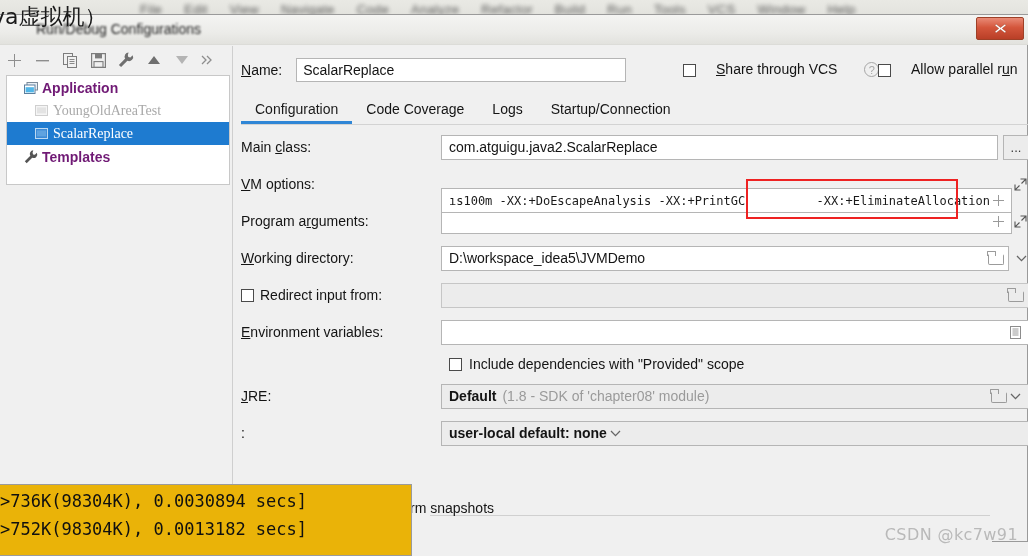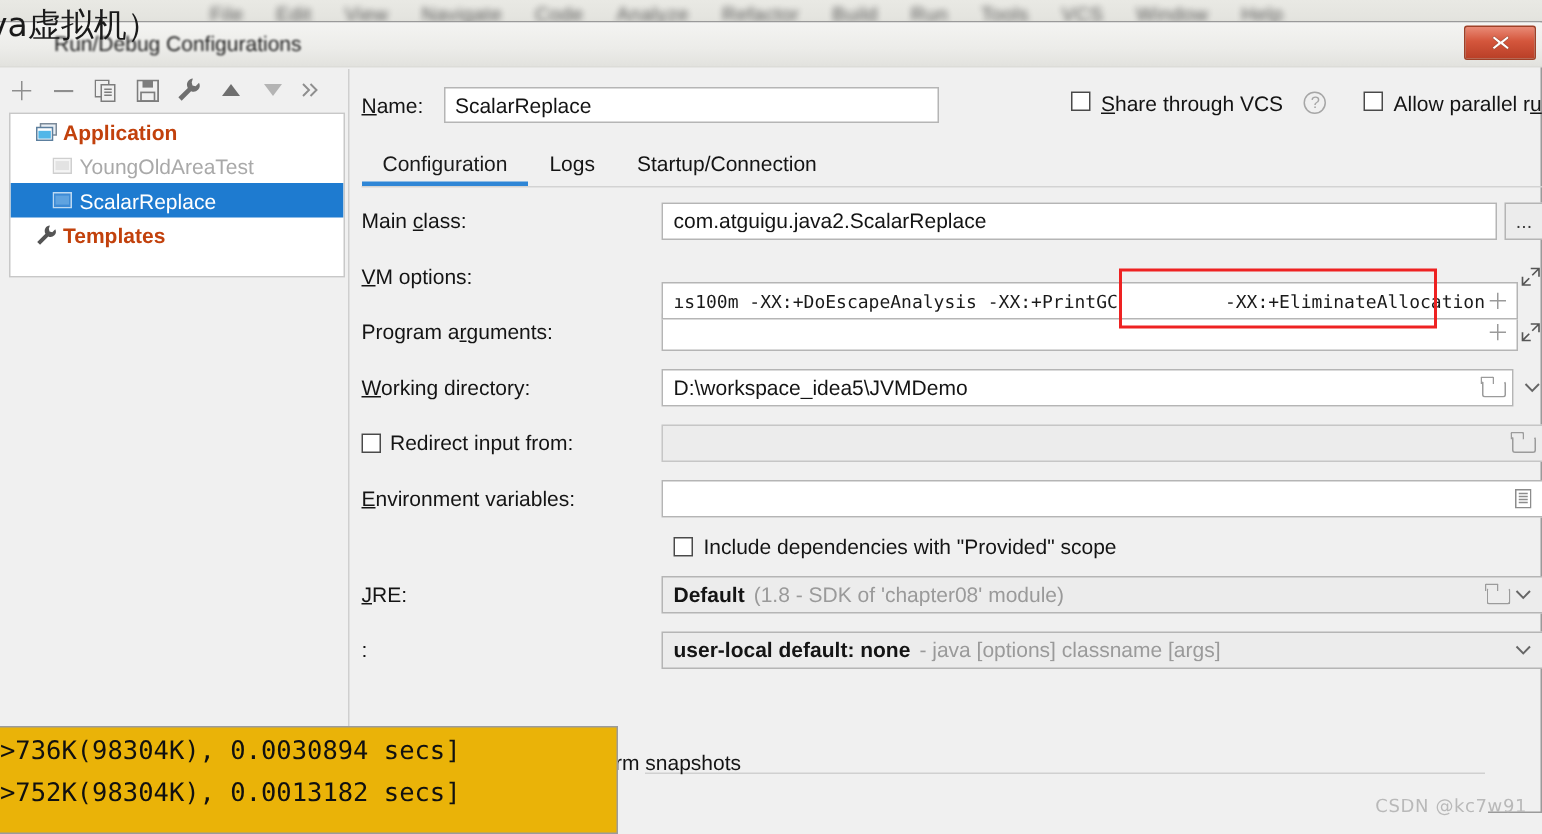--- a/index.html
+++ b/index.html
@@ -100,25 +100,25 @@
   
   .tree {
     position: absolute; left: 6px; top: 60px; width: 224px; height: 110px;
     background: #ffffff;
     border: 1px solid #c8c8c8;
     overflow: hidden;
   }
   .tree-row {
     display: flex; align-items: center;
     height: 23px; padding-left: 17px;
-    font-size: 14px; color: #c2410c; white-space: nowrap;
+    font-size: 14px; color: #701a75; white-space: nowrap;
     cursor: pointer;
   }
   .tree-row.group { font-weight: bold; }
-  .tree-row.child { padding-left: 28px; }
+  .tree-row.child { padding-left: 28px; font-family: Liberation Serif, serif; }
   .tree-row.selected { background: #1e7bd0; color: #ffffff; }
   .tree-row.dim { color: #a9a9a9; }
   .ticon { width: 18px; display:flex; align-items:center; }
 
   
   .rightpane {
     position: absolute; left: 232px; top: 31px;
     width: 760px; height: 497px;
     background: #f0f0f0;
     border-left: 1px solid #cfcfcf;
@@ -131,21 +131,21 @@
   .lbl { font-size: 14px; color: #141414; white-space: nowrap; }
   .lbl u { text-decoration: underline; }
   .text-input {
     background: #fff; border: 1px solid #b5b5b5;
     height: 24px; font-size: 14px; color: #141414;
     padding: 0 6px; display: flex; align-items: center;
     font-family: "Liberation Sans", sans-serif;
   }
   .name-input { width: 330px; margin-left: 14px; }
 
-  .cb-row { display: flex; align-items: flex-start; gap: 7px; margin-left: 31px; }
+  .cb-row { display: flex; align-items: flex-end; gap: 20px; }
   .checkbox {
     width: 13px; height: 13px; background: #fff;
     border: 1px solid #4a4a4a; flex: 0 0 auto;
     cursor: pointer;
   }
   .share-row { position: absolute; left: 450px; top: 15px; }
   .help-icon {
     width: 15px; height: 15px; border: 1px solid #a6a6a6;
     border-radius: 50%; color: #a6a6a6; font-size: 11px;
     display: flex; align-items: center; justify-content: center;
@@ -277,21 +277,21 @@
   .console-line.l2 { margin-top: 8px; }
 
   
   .snap-text {
     position: absolute; left: 410px; top: 500px;
     font-size: 14px; color: #141414; white-space: nowrap;
     z-index: 5;
   }
   .watermark {
     position: absolute; right: 10px; bottom: 12px;
-    font-size: 12px; color: #b9b9b9;
+    font-size: 16px; color: #b9b9b9;
     font-family: "DejaVu Sans", sans-serif;
     letter-spacing: .4px;
     z-index: 35;
   }
   .hr-sep {
     position: absolute; left: 430px; top: 500px;
     width: 560px; height: 1px; background: #d0d0d0;
   }
 </style>
 </head>
@@ -422,20 +422,21 @@
         <span class="help-icon">?</span>
       </div>
 
       <div class="cb-row parallel-row">
         <span class="checkbox"></span>
         <span class="lbl">Allow parallel r<u>u</u>n</span>
       </div>
 
       <div class="tabs">
         <div class="tab active">Configuration</div>
+        <div class="tab">Code Coverage</div>
         <div class="tab">Logs</div>
         <div class="tab">Startup/Connection</div>
       </div>
 
       <div class="form">
 
         <div class="frow">
           <div class="fl">Main <u>c</u>lass:</div>
           <div class="fc">
             <div class="field">
@@ -558,21 +559,20 @@
               </span>
             </div>
           </div>
         </div>
 
         <div class="frow">
           <div class="fl">:</div>
           <div class="fc">
             <div class="field combo">
               <span class="bold">user-local default: none</span>
-              <span class="grow muted" style="margin-left:6px;">- java [options] classname [args]</span>
               <span class="inner-ic">
                 <svg width="11" height="7" viewBox="0 0 11 7">
                   <path d="M1 1 L5.5 5.6 L10 1" stroke="#666" stroke-width="1.3" fill="none"></path>
                 </svg>
               </span>
             </div>
           </div>
         </div>
 
       </div>

